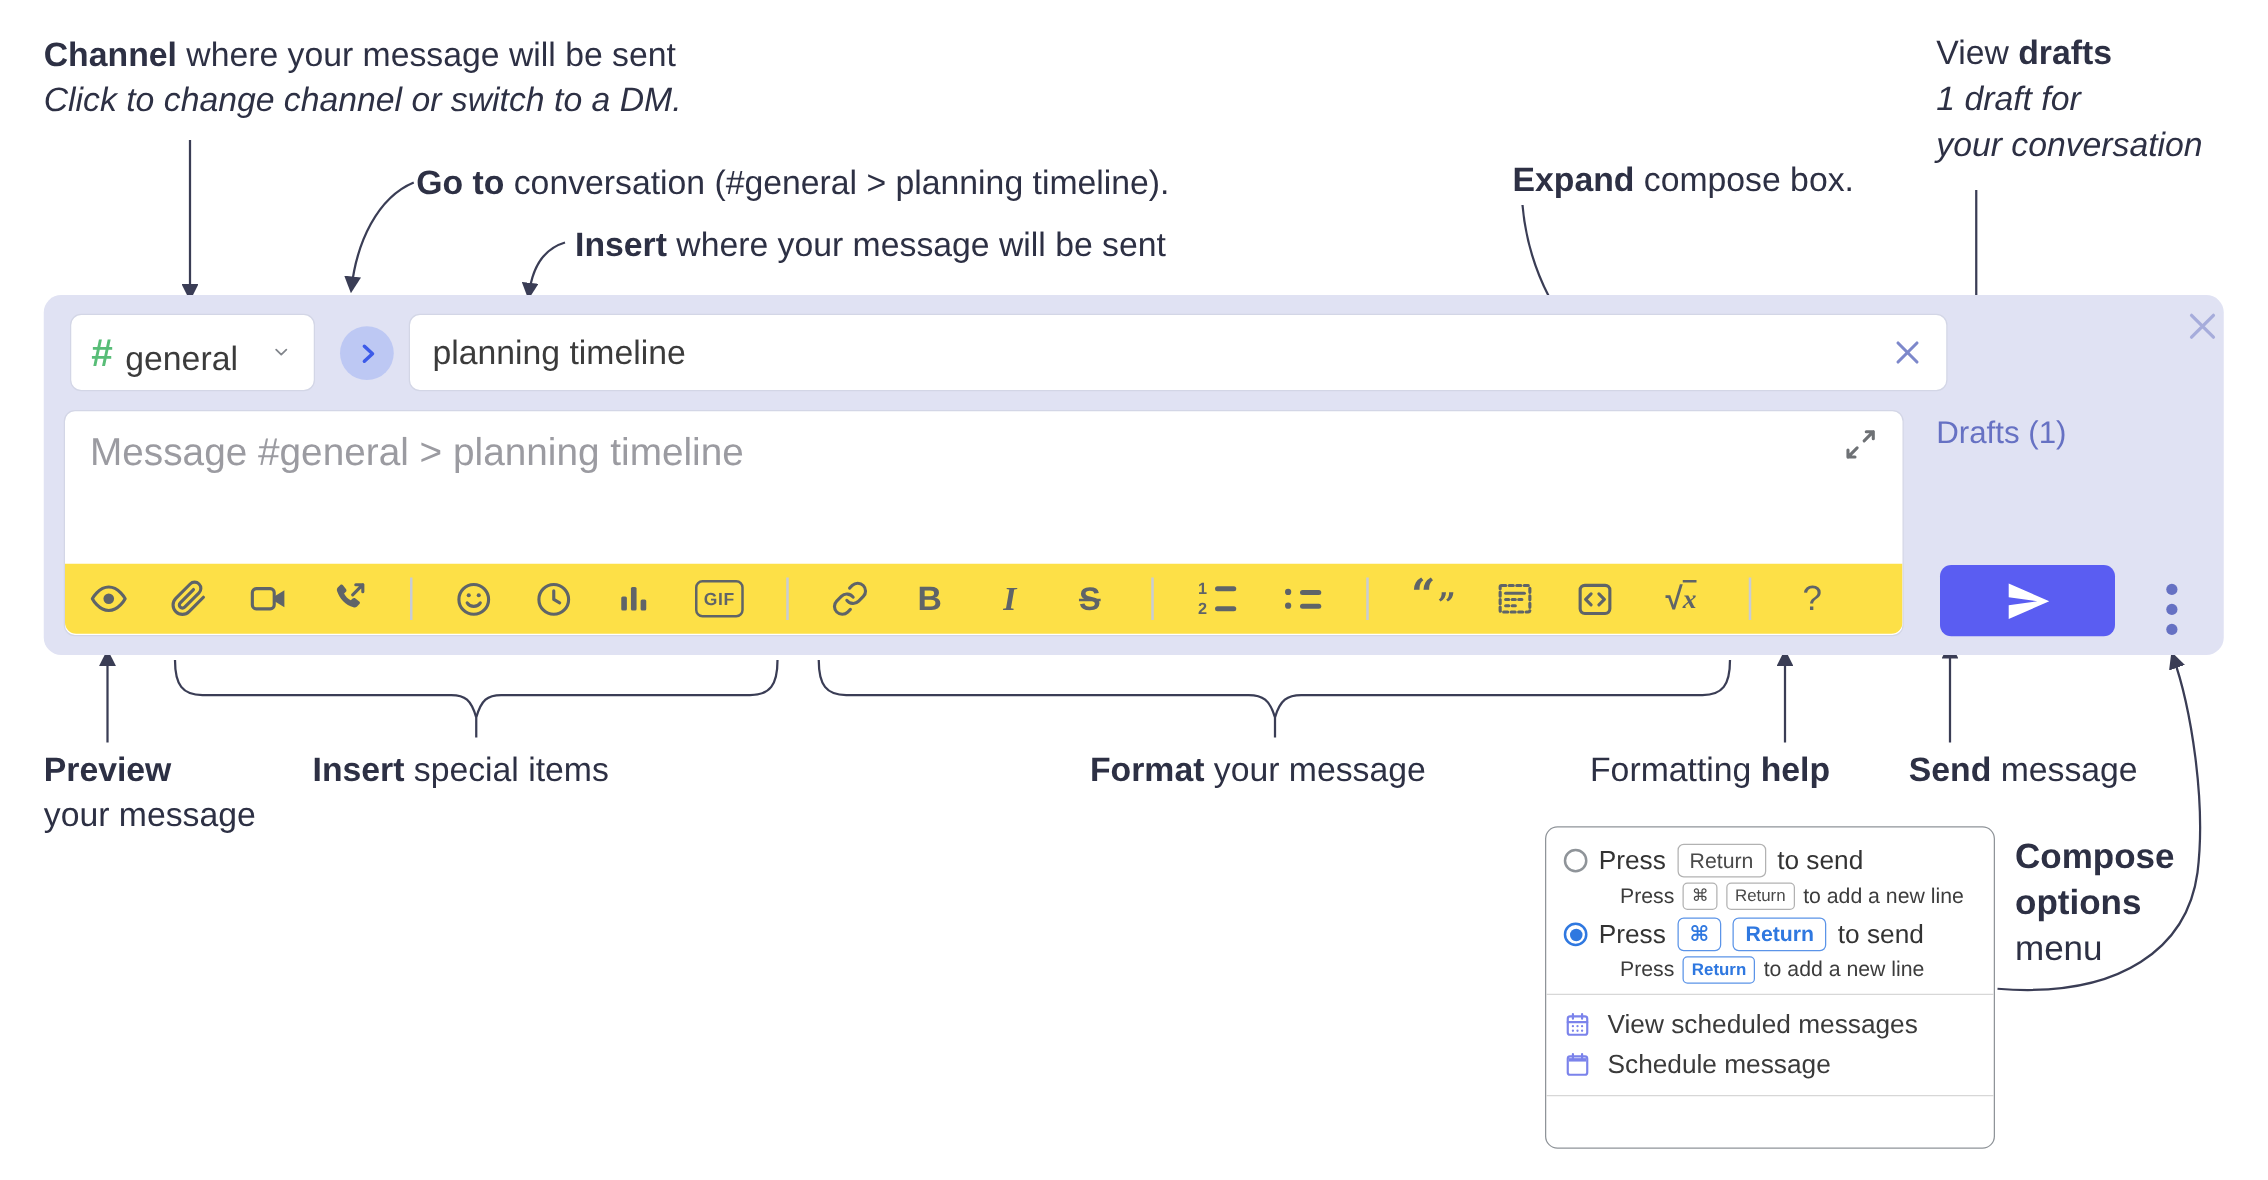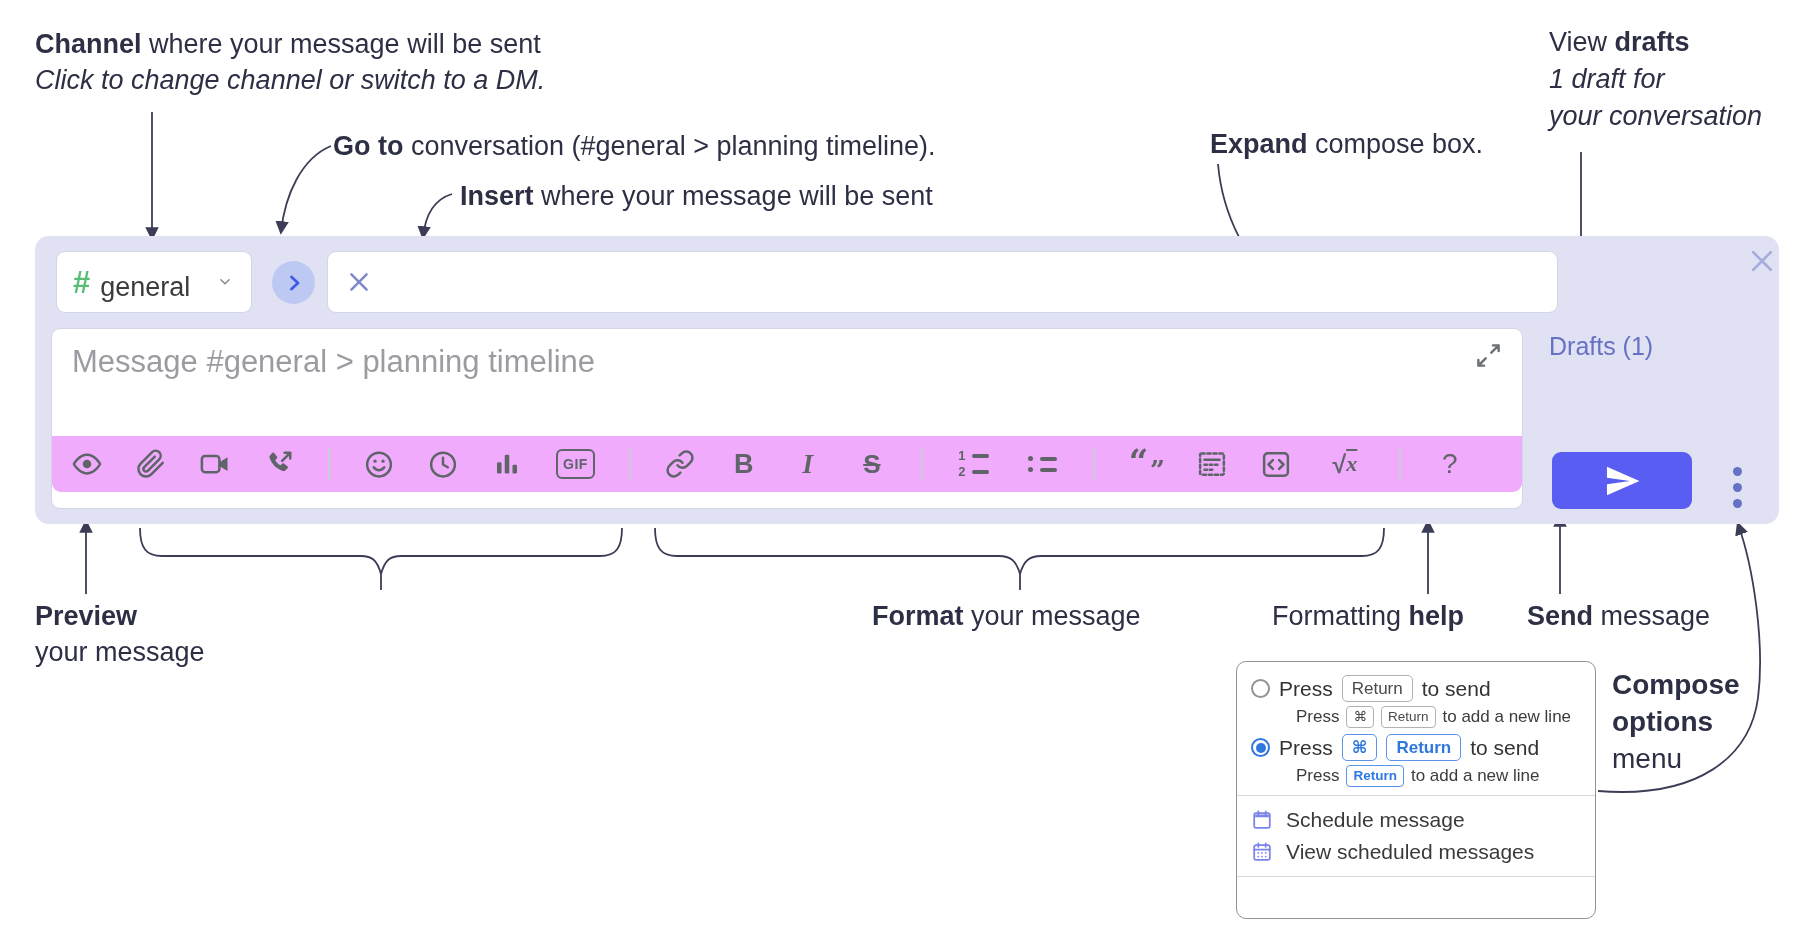--- a/index.html
+++ b/index.html
@@ -45,22 +45,22 @@
   .topic-input { border:none; outline:none; flex:1; font-size:27px; color:#3b3b3b;
     font-family:inherit; background:transparent; }
   .clear-topic { cursor:pointer; display:flex; }
 
   .msg-box { position:absolute; left:16px; top:92px; width:1472px; height:181px;
     overflow:hidden; }
   .placeholder { position:absolute; left:20px; top:15px; font-size:31px; color:#9b9ba1;
     cursor:text; }
   .expand-ic { position:absolute; right:20px; top:13px; cursor:pointer; display:flex; }
 
-  .toolbar { position:absolute; left:0; bottom:16px; width:100%; height:56px;
-    background:#f0abfc; border-radius:0 0 9px 9px; display:flex; align-items:center;
+  .toolbar { position:absolute; left:0; bottom:1px; width:100%; height:56px;
+    background:#fde047; border-radius:0 0 9px 9px; display:flex; align-items:center;
     padding:0 20px; gap:34px; }
   .tbtn { width:30px; height:30px; display:flex; align-items:center; justify-content:center;
     cursor:pointer; color:#5f6468; flex:0 0 auto; }
   .tb-div { width:2px; height:34px; background:#c8ccd6; flex:0 0 auto; }
   .glyph-b { font-size:27px; font-weight:700; }
   .glyph-i { font-size:27px; font-style:italic; font-family:"Liberation Serif",serif; font-weight:600; }
   .glyph-s { font-size:26px; font-weight:600; text-decoration:line-through; }
   .glyph-q { position:relative; width:34px; height:30px; }
   .glyph-q .q1 { position:absolute; left:0; top:-8px; font-size:34px; font-weight:700;
     font-family:"DejaVu Serif",serif; }
@@ -152,20 +152,23 @@
   </div>
   <div class="note" id="note-drafts">
     <div><span>View </span><b>drafts</b></div>
     <div class="it">1 draft for</div>
     <div class="it">your conversation</div>
   </div>
   <div class="note" id="note-preview">
     <div><b>Preview</b></div>
     <div>your message</div>
   </div>
+  <div class="note" id="note-insert">
+    <b>Insert</b><span> special items</span>
+  </div>
   <div class="note" id="note-format">
     <b>Format</b><span> your message</span>
   </div>
   <div class="note" id="note-help">
     <span>Formatting </span><b>help</b>
   </div>
   <div class="note" id="note-send">
     <b>Send</b><span> message</span>
   </div>
   <div class="note" id="note-compose-options">
@@ -184,20 +187,21 @@
       </svg>
     </div>
 
     <div class="goto-btn">
       <svg width="24" height="24" viewBox="0 0 24 24">
         <path d="M9.5 6L16 12l-6.5 6" stroke="#3d5be9" stroke-width="2.8" fill="none" stroke-linecap="round" stroke-linejoin="round"></path>
       </svg>
     </div>
 
     <div class="topic-wrap white-box">
+      <input class="topic-input" value="planning timeline" style="">
       <span class="clear-topic">
         <svg width="26" height="26" viewBox="0 0 24 24">
           <path d="M5 5l14 14M19 5L5 19" stroke="#7d88cb" stroke-width="2.3" stroke-linecap="round"></path>
         </svg>
       </span>
     </div>
 
     <div class="msg-box white-box">
       <div class="placeholder">Message #general &gt; planning timeline</div>
       <span class="expand-ic">
@@ -376,39 +380,39 @@
         <span>Press</span>
         <kbd class="k ks kb">Return</kbd>
         <span>to add a new line</span>
       </div>
     </div>
     <div class="pdiv"></div>
     <div class="pitem">
       <svg width="22" height="22" viewBox="0 0 24 24">
         <g stroke="#7b83eb" stroke-width="1.9" fill="none" stroke-linecap="round">
           <rect x="3.5" y="4.5" width="17" height="16" rx="2"></rect>
-            <path d="M8 2.5v4M16 2.5v4"></path>
-          </g>
-        <rect x="4.5" y="6" width="15" height="3" fill="#7b83eb"></rect>
-      </svg>
-      <span>Schedule message</span>
-    </div>
-    <div class="pitem">
-      <svg width="22" height="22" viewBox="0 0 24 24">
-        <g stroke="#7b83eb" stroke-width="1.9" fill="none" stroke-linecap="round">
-          <rect x="3.5" y="4.5" width="17" height="16" rx="2"></rect>
             <path d="M8 2.5v4M16 2.5v4M3.5 9.5h17"></path>
           </g>
         <g fill="#7b83eb">
           <circle cx="8" cy="13" r="1"></circle>
             <circle cx="12" cy="13" r="1"></circle>
             <circle cx="16" cy="13" r="1"></circle>
           <circle cx="8" cy="17" r="1"></circle>
             <circle cx="12" cy="17" r="1"></circle>
             <circle cx="16" cy="17" r="1"></circle>
           </g>
       </svg>
       <span>View scheduled messages</span>
     </div>
+    <div class="pitem">
+      <svg width="22" height="22" viewBox="0 0 24 24">
+        <g stroke="#7b83eb" stroke-width="1.9" fill="none" stroke-linecap="round">
+          <rect x="3.5" y="4.5" width="17" height="16" rx="2"></rect>
+            <path d="M8 2.5v4M16 2.5v4"></path>
+          </g>
+        <rect x="4.5" y="6" width="15" height="3" fill="#7b83eb"></rect>
+      </svg>
+      <span>Schedule message</span>
+    </div>
     <div class="pdiv"></div>
   </div>
 
 </div>
 
 </body></html>

